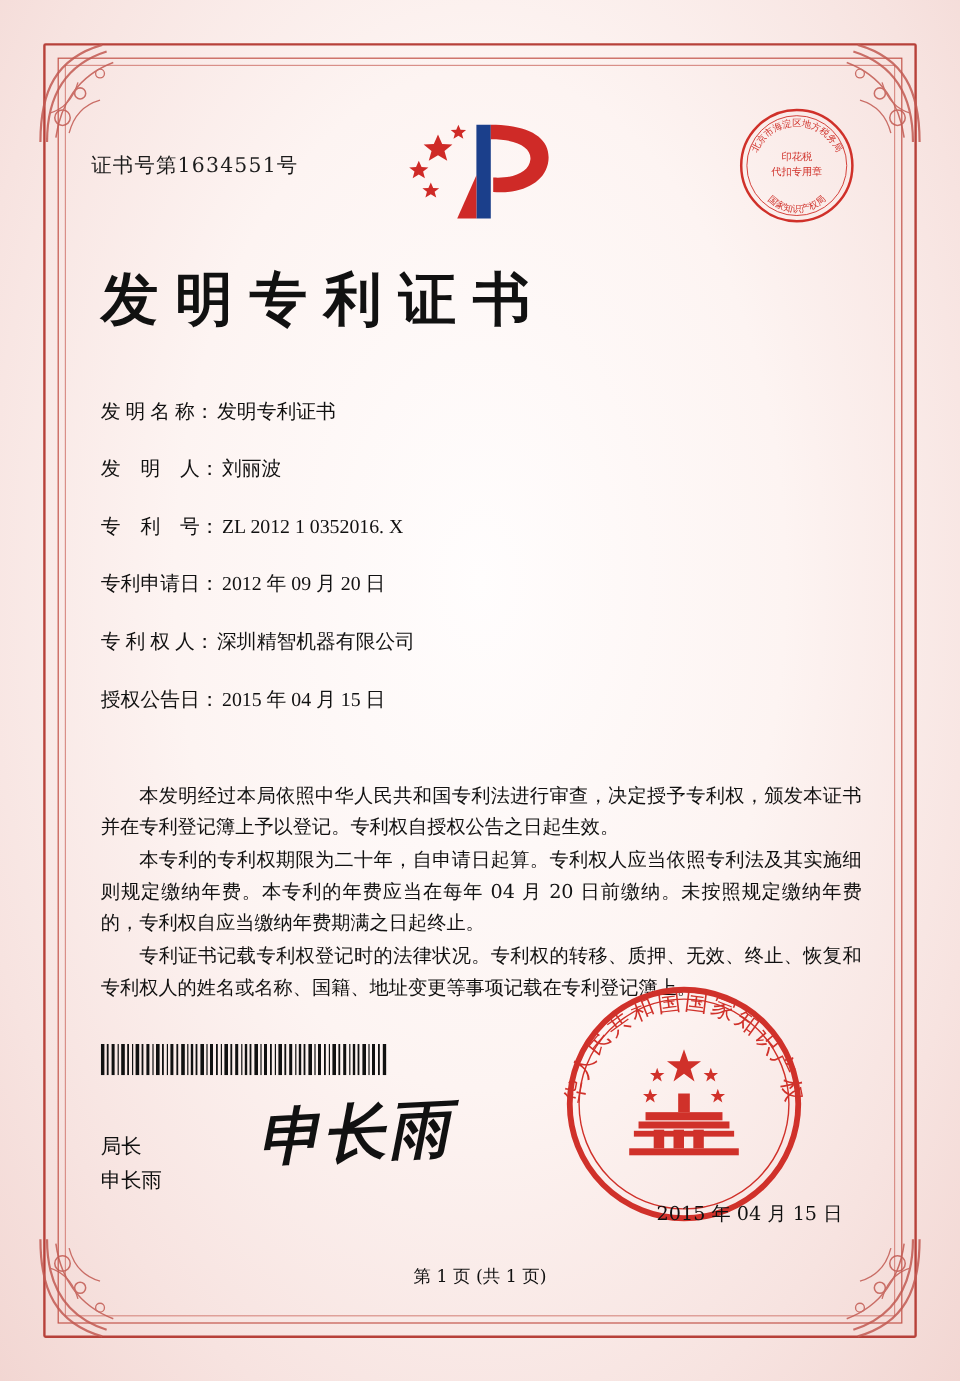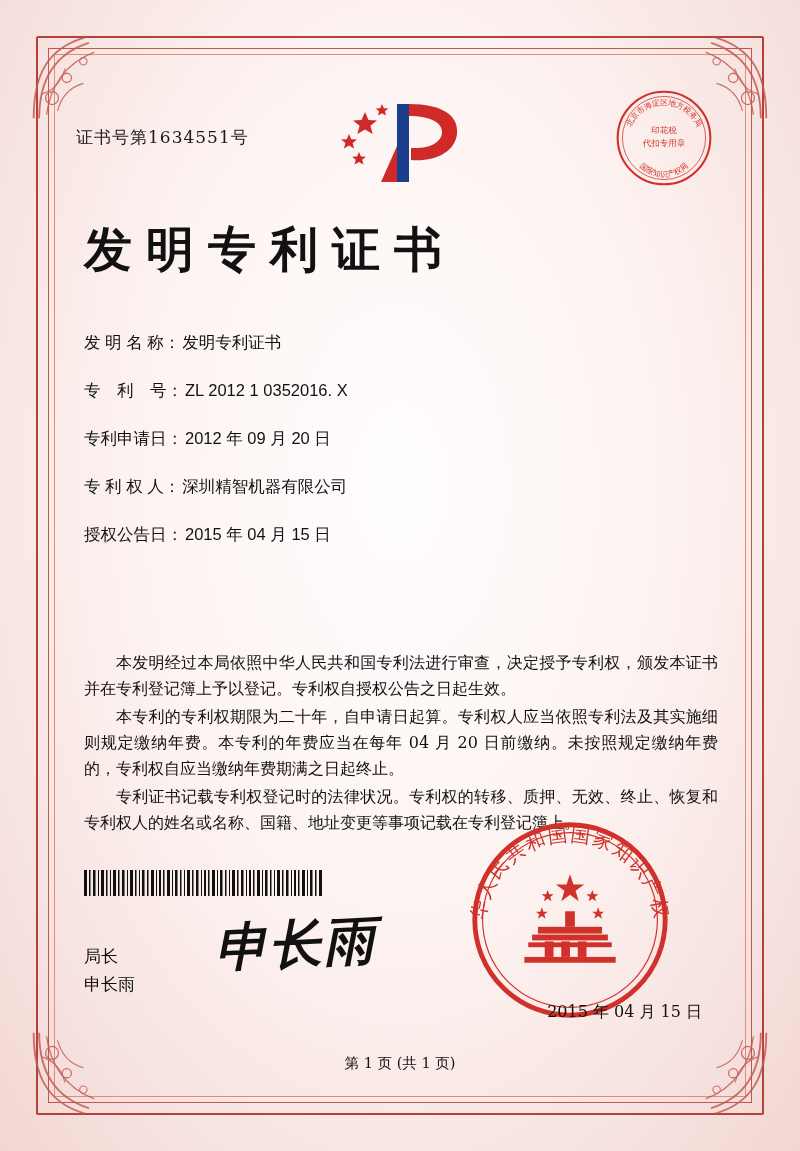--- a/index.html
+++ b/index.html
@@ -92,21 +92,21 @@
     letter-spacing: 14px;
     color: #111;
     text-indent: 14px;
   }
 
   .fields {
     position: absolute;
     left: 14px;
     right: 10px;
     top: 262px;
-    font-family: Liberation Sans, sans-serif;
+    font-family: Liberation Serif, serif;
     font-size: 16.5px;
     color: #111;
   }
   .field {
     display: flex;
     align-items: baseline;
     margin-bottom: 26px;
     white-space: nowrap;
   }
   .field .lbl {
@@ -291,20 +291,24 @@
         <text x="55" y="63" font-size="9" fill="#d0312a" text-anchor="middle" font-family="DejaVu Serif, serif">代扣专用章</text>
       </svg>
     </div>
 
     <div class="title">发明专利证书</div>
 
     <div class="fields">
       <div class="field">
         <span class="lbl">发 明 名 称：</span>
         <span class="val">发明专利证书</span>
+      </div>
+      <div class="field">
+        <span class="lbl">发　明　人：</span>
+        <span class="val">刘丽波</span>
       </div>
       <div class="field">
         <span class="lbl">专　利　号：</span>
         <span class="val">ZL 2012 1 0352016. X</span>
       </div>
       <div class="field">
         <span class="lbl">专利申请日：</span>
         <span class="val">2012 年 09 月 20 日</span>
       </div>
       <div class="field">

